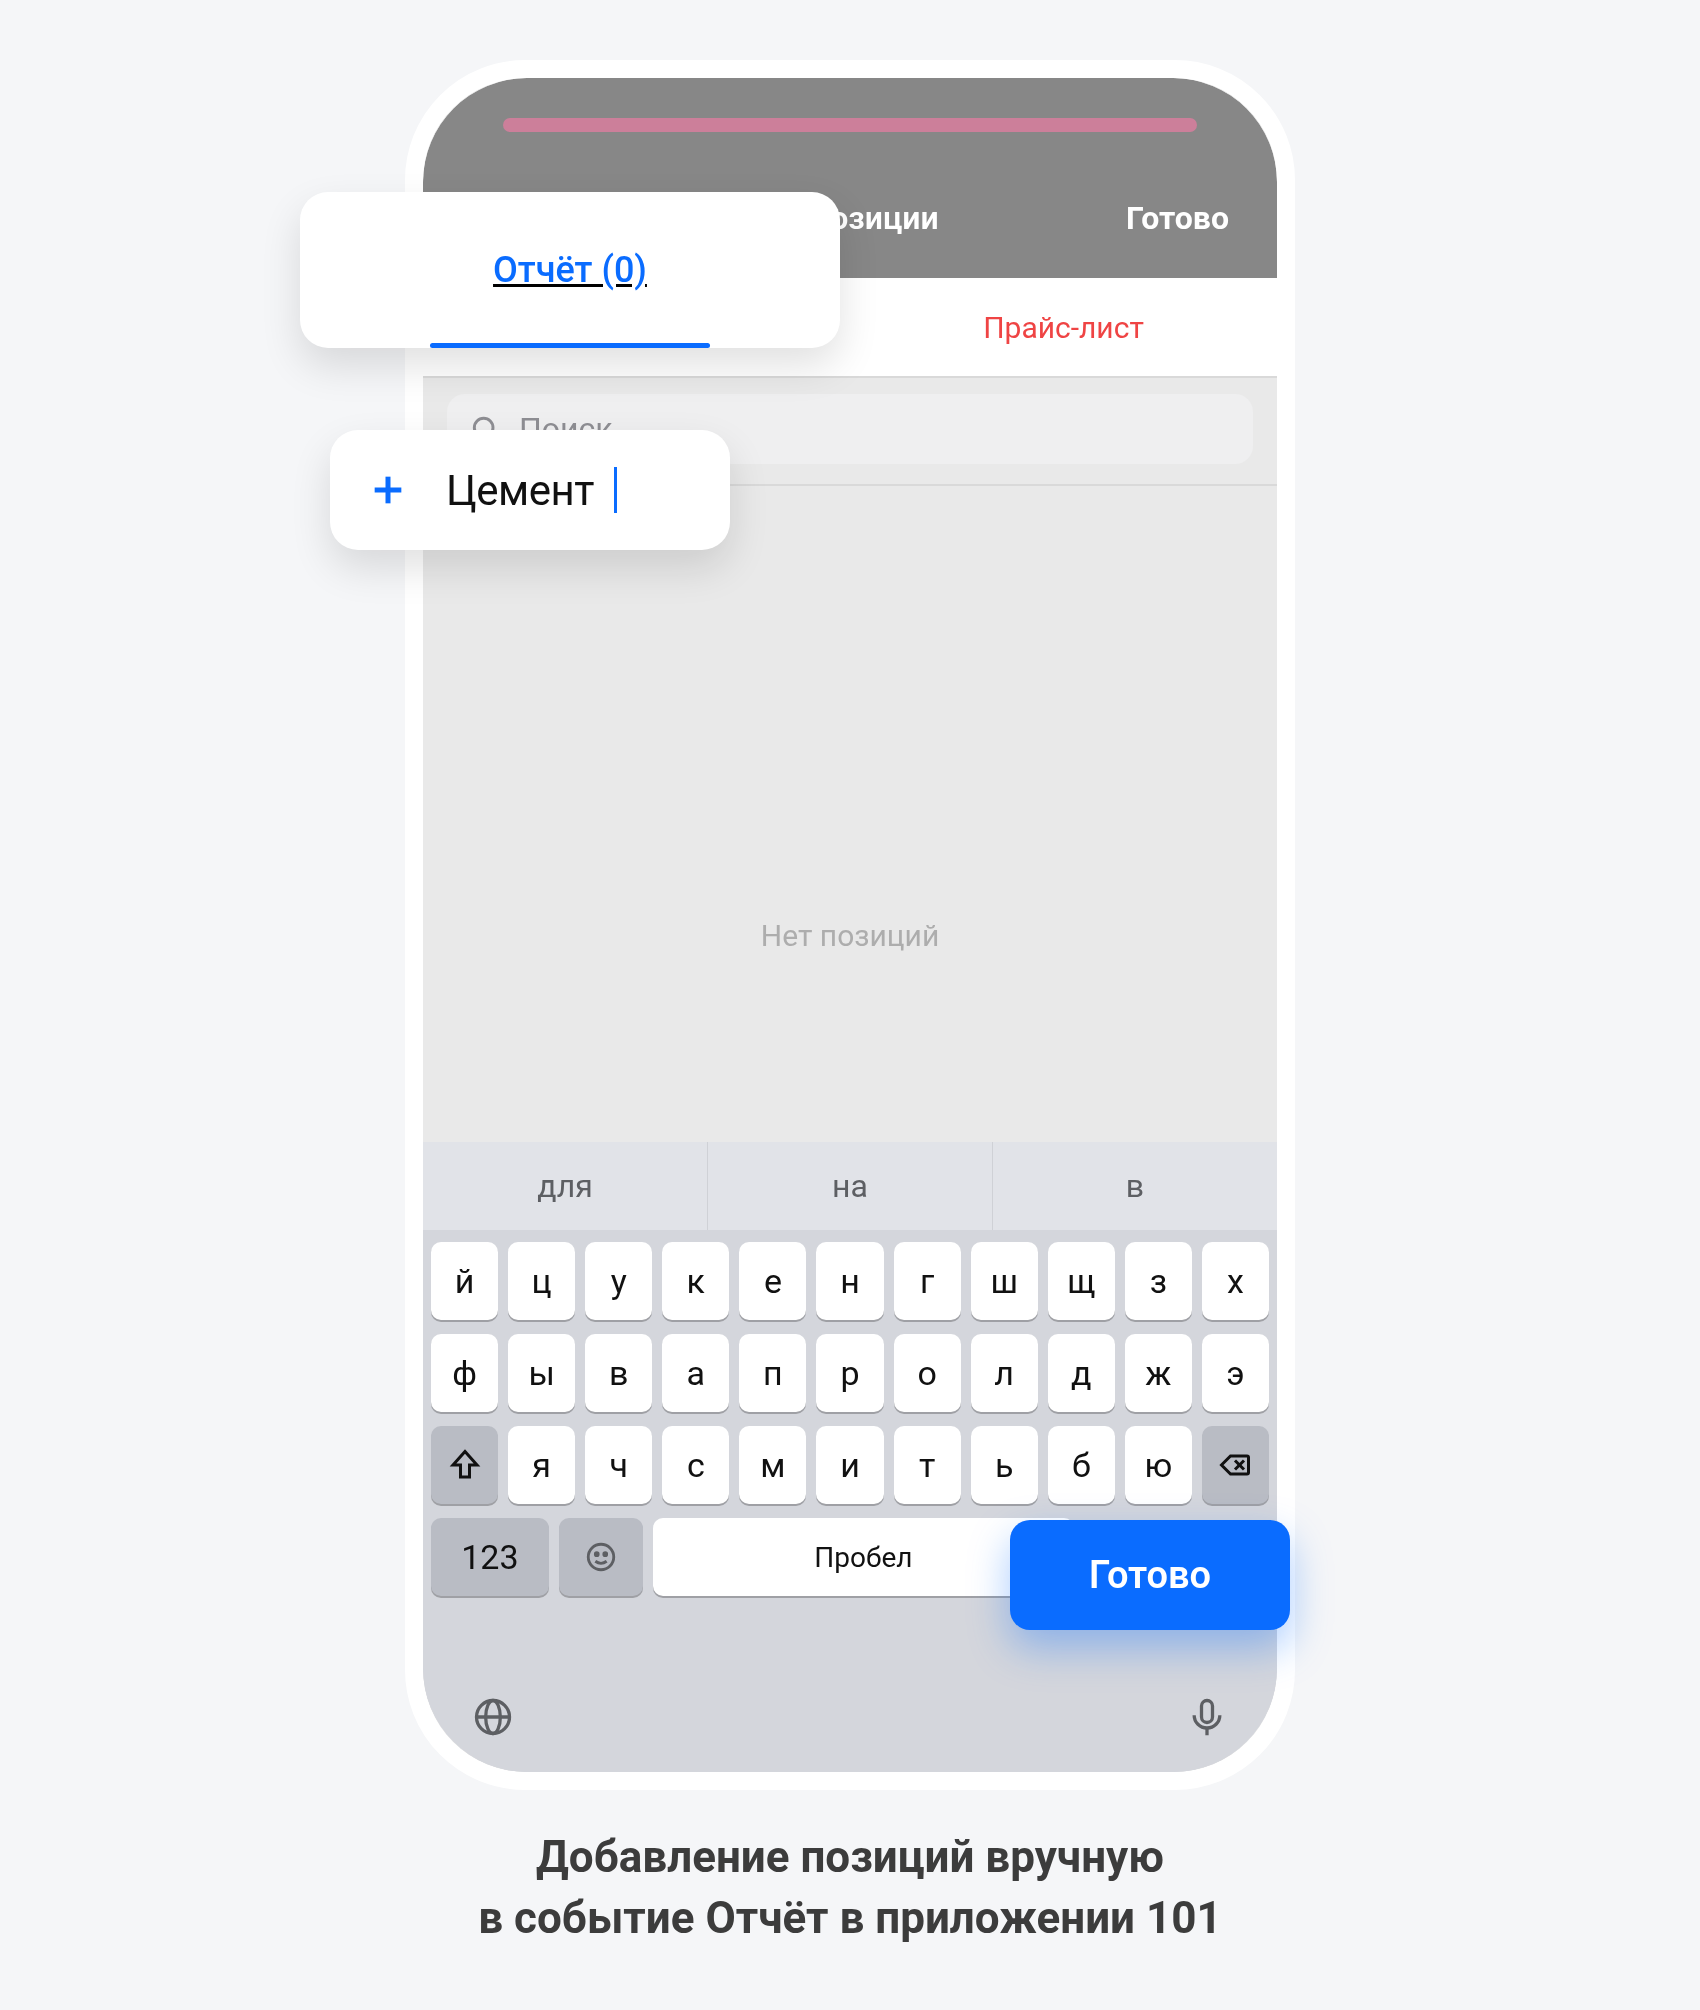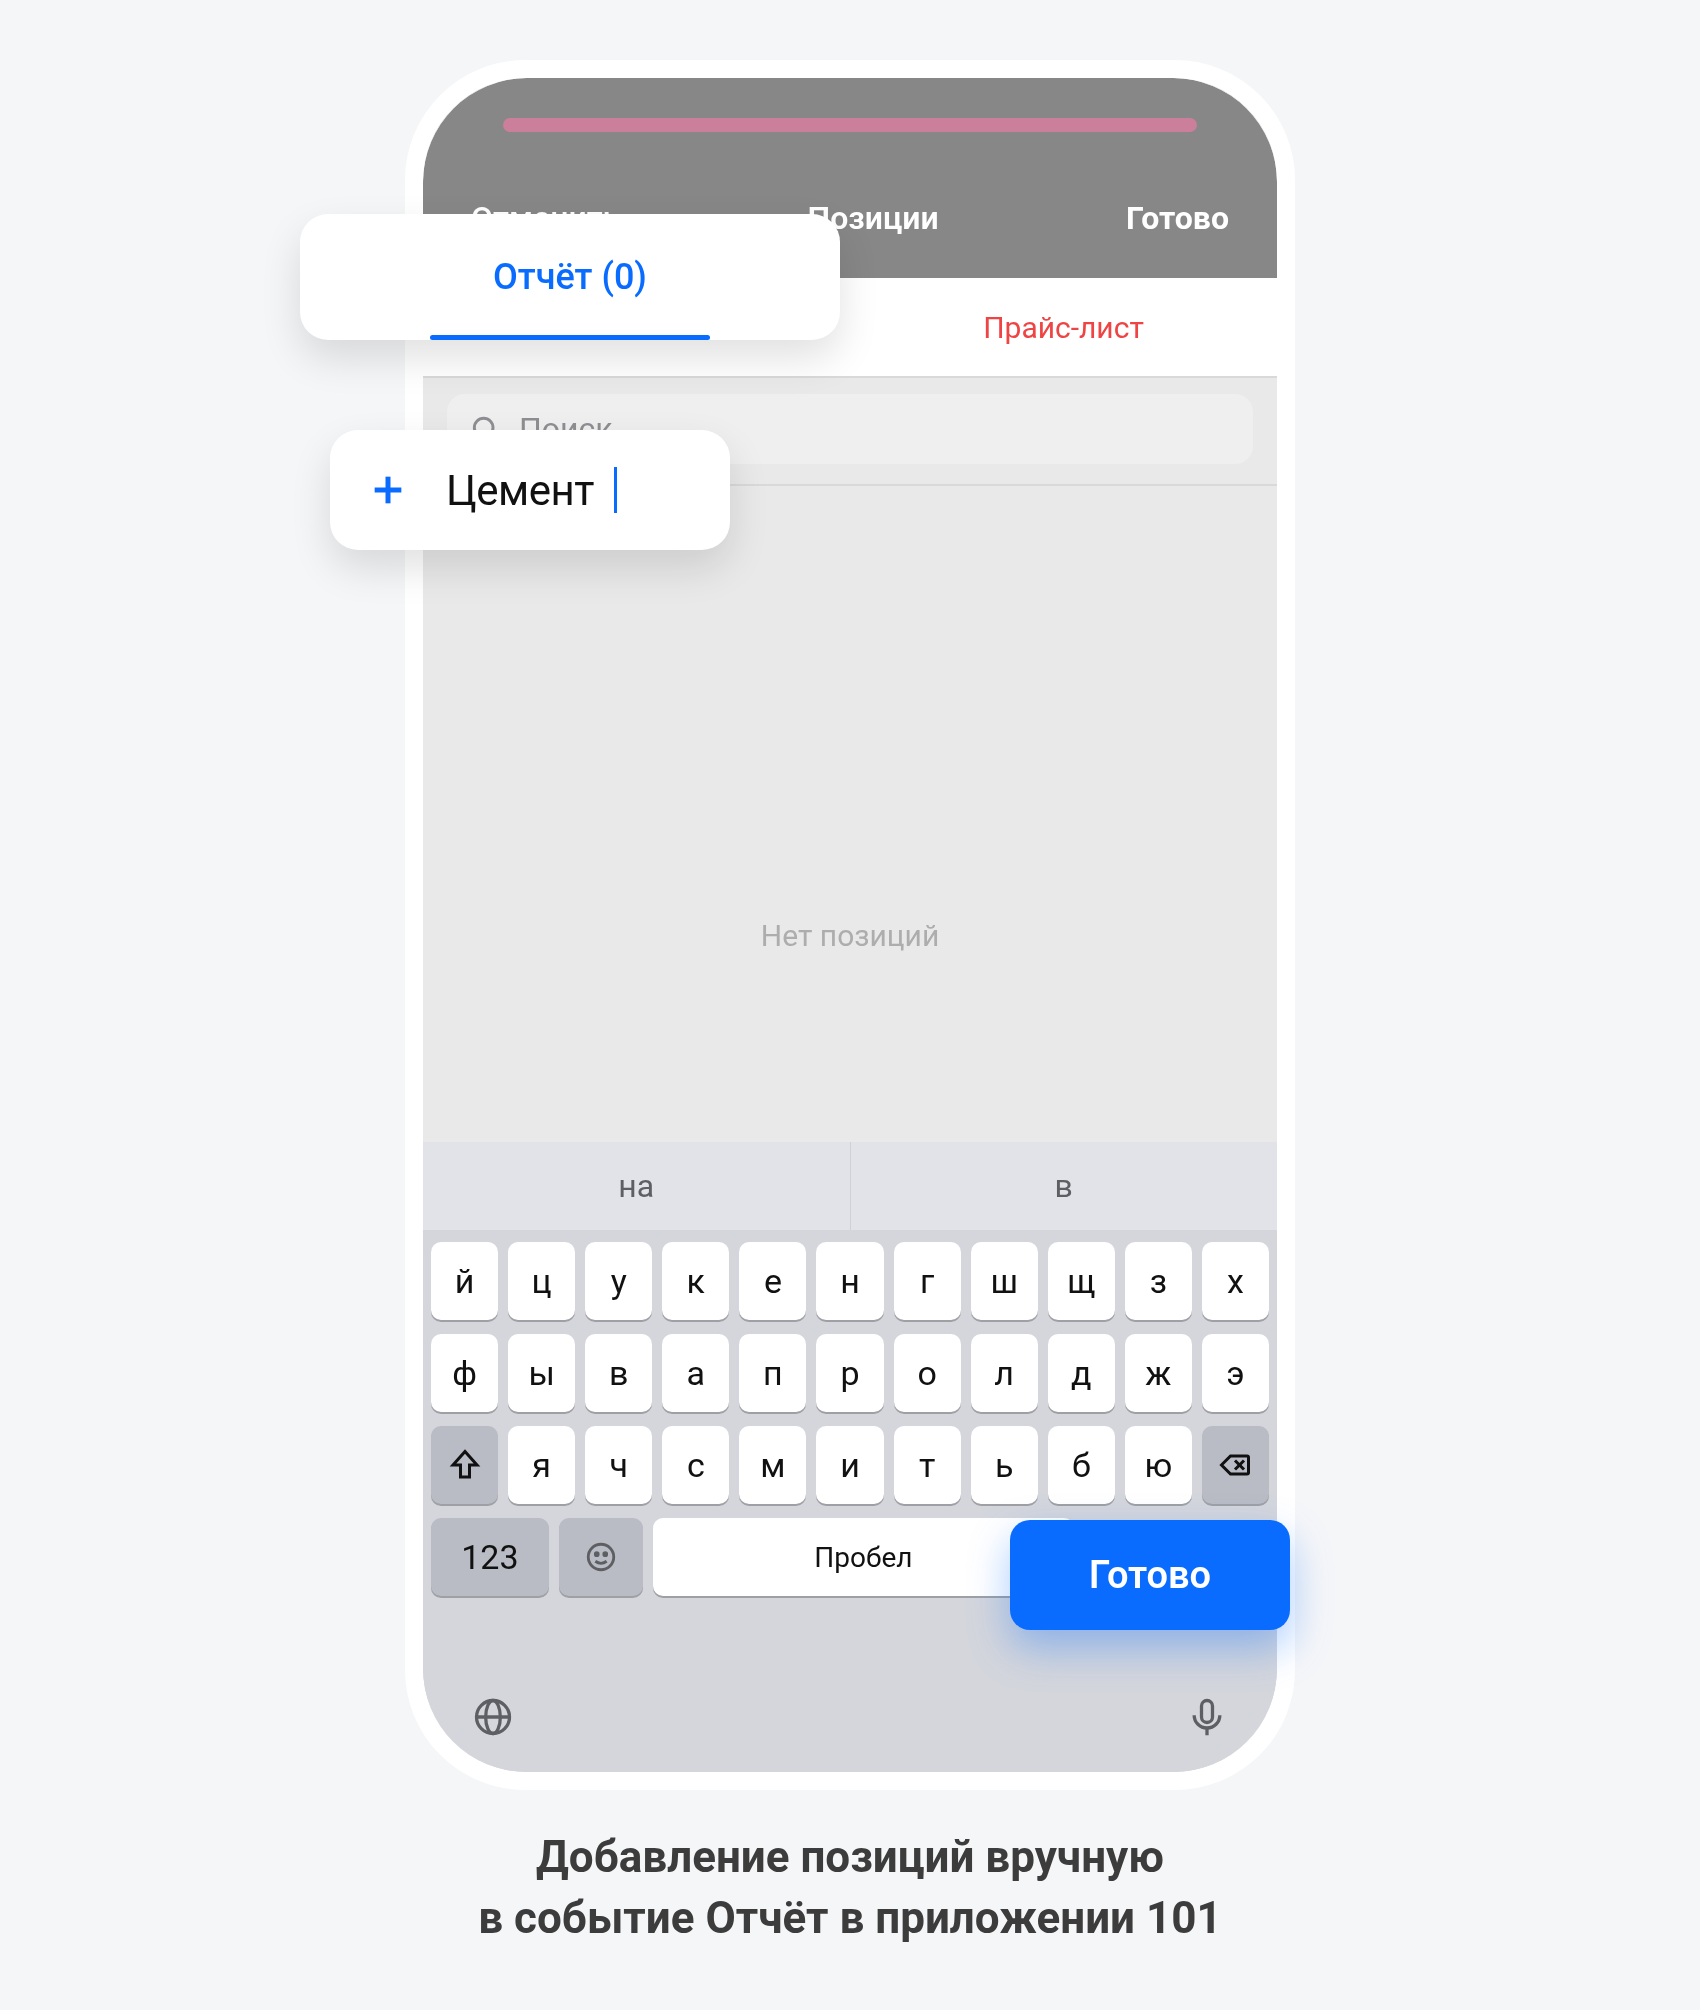--- a/index.html
+++ b/index.html
@@ -75,29 +75,30 @@
     flex: 1;
     display: flex;
     align-items: center;
     justify-content: center;
     font-size: 30px;
     color: #ef4444;
   }
 
   .tabs-overlay {
     position: absolute;
-    top: 214px;
-    height: 126px;
+    top: 192px;
+    height: 156px;
     background: #fff;
     border-radius: 28px;
     box-shadow: 0 18px 40px rgba(0,0,0,0.12);
     display: flex;
     align-items: center;
     justify-content: center;
     z-index: 30;
+    text-decoration: underline;
   }
   .tabs-overlay .tab-label {
     color: #0a6cff;
     font-size: 36px;
     font-weight: 500;
   }
   .tabs-overlay .underline {
     position: absolute;
     bottom: 0;
     left: 130px; right: 130px;
@@ -279,20 +280,21 @@
             <line x1="21" y1="21" x2="16" y2="16"></line>
         </svg>
         <span class="ph">Поиск</span>
       </div>
       <div class="search-divider"></div>
 
       <div class="empty-state">Нет позиций</div>
 
       <div class="keyboard">
         <div class="suggest-row">
+          <div class="s">для</div>
           <div class="s">на</div>
           <div class="s">в</div>
         </div>
         <div class="kb-rows">
           <div class="kb-row" id="kb-row1">
               <div class="key">й</div>
               <div class="key">ц</div>
               <div class="key">у</div>
               <div class="key">к</div>
               <div class="key">е</div>

